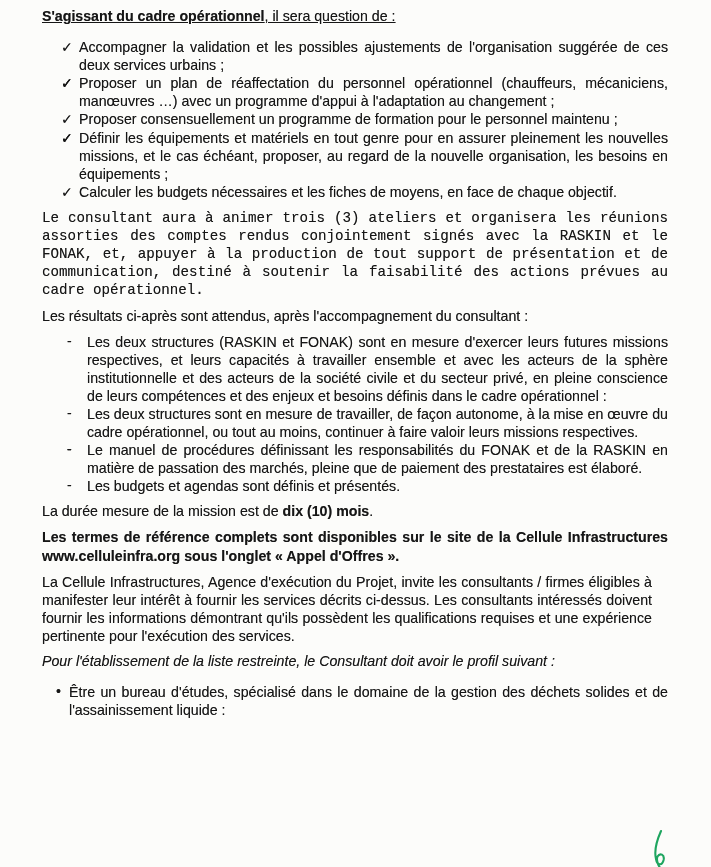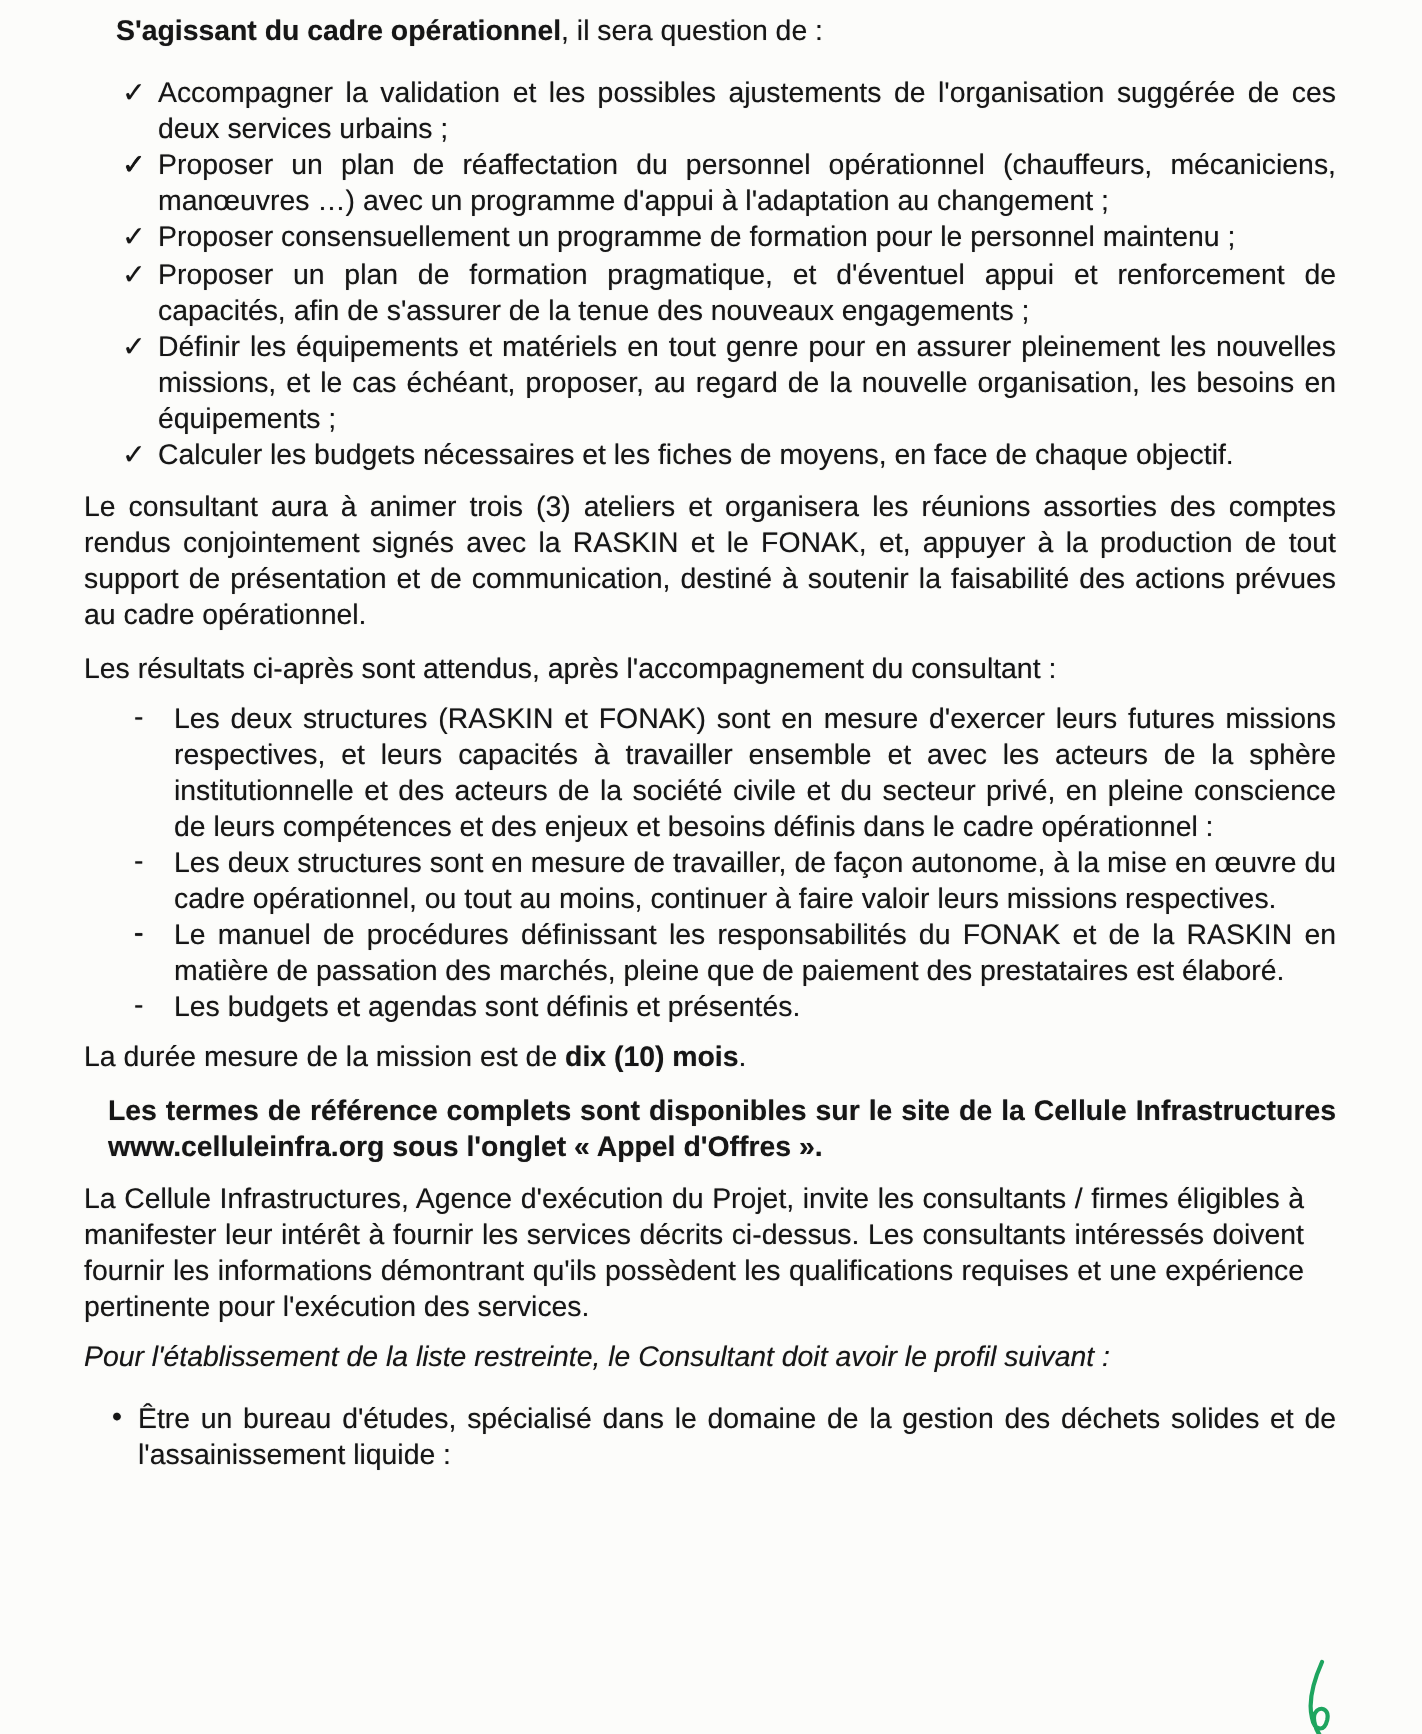--- a/index.html
+++ b/index.html
@@ -10,53 +10,53 @@
     font-family:"Liberation Sans","DejaVu Sans",sans-serif;
     color:#161616;
     font-size:14.2px;
     line-height:18.1px;
     overflow:hidden;
     text-shadow:0 0 .4px rgba(20,20,20,.5);
   }
   .content{position:absolute;left:42px;top:7px;width:626px;}
   p,ul{margin:0;padding:0;text-align:justify;}
   b{font-weight:bold;}
-  .title{margin:0 0 13px 16px;}
+  .title{margin:0 0 13px 0;text-decoration:underline;}
   ul{list-style:none;}
   li{position:relative;text-align:justify;}
   .check-list{margin:0 0 8px 0;}
   .check-list li{padding-left:37px;}
   .check-list .mk{position:absolute;left:19px;top:0;}
-  .p-consultant{margin:4px 0 8px 0;}
+  .p-consultant{margin:4px 0 8px 0;font-family:Liberation Mono, monospace;}
   .p-results{margin:0 0 7px 0;}
   .dash-list{margin:0 0 7px 0;}
   .dash-list li{padding-left:45px;}
   .dash-list .mk{position:absolute;left:25px;top:-1px;}
   .p-duration{margin:0 0 8px 0;}
-  .p-tor{margin:0 0 8px 12px;font-weight:bold;}
+  .p-tor{margin:0 0 8px 0;font-weight:bold;}
   .p-invite{margin:0 16px 7px 0;}
   .p-shortlist{margin:0 0 13px 0;font-style:italic;}
   .bullet-list li{padding-left:27px;}
   .bullet-list .mk{position:absolute;left:14px;top:-1px;}
   .pen-mark{position:absolute;left:644px;top:829px;width:32px;height:42px;}
 </style>
 </head>
 <body>
 
 <div class="page">
   <div class="content">
 
     <p class="title"><b>S'agissant du cadre opérationnel</b><span>, il sera question de :</span></p>
 
     <ul class="check-list">
       <li><span class="mk">✓</span><span>Accompagner la validation et les possibles ajustements de l'organisation suggérée de ces deux services urbains ;</span></li>
       <li><span class="mk">✓</span></li>
       <li><span class="mk">✓</span><span>Proposer un plan de réaffectation du personnel opérationnel (chauffeurs, mécaniciens, manœuvres …) avec un programme d'appui à l'adaptation au changement ;</span></li>
       <li><span class="mk">✓</span><span>Proposer consensuellement un programme de formation pour le personnel maintenu ;</span></li>
-      <li><span class="mk">✓</span><span>Proposer un plan de formation pragmatique, et d'éventuel appui et renforcement de capacités, afin de s'assurer de la tenue des nouveaux engagements ;</span></li>
+      <li><span class="mk">✓</span></li>
       <li><span class="mk">✓</span><span>Définir les équipements et matériels en tout genre pour en assurer pleinement les nouvelles missions, et le cas échéant, proposer, au regard de la nouvelle organisation, les besoins en équipements ;</span></li>
       <li><span class="mk">✓</span><span>Calculer les budgets nécessaires et les fiches de moyens, en face de chaque objectif.</span></li>
     </ul>
 
     <p class="p-consultant">Le consultant aura à animer trois (3) ateliers et organisera les réunions assorties des comptes rendus conjointement signés avec la RASKIN et le FONAK, et, appuyer à la production de tout support de présentation et de communication, destiné à soutenir la faisabilité des actions prévues au cadre opérationnel.</p>
 
     <p class="p-results">Les résultats ci-après sont attendus, après l'accompagnement du consultant :</p>
 
     <ul class="dash-list">
       <li><span class="mk">-</span><span>Les deux structures (RASKIN et FONAK) sont en mesure d'exercer leurs futures missions respectives, et leurs capacités à travailler ensemble et avec les acteurs de la sphère institutionnelle et des acteurs de la société civile et du secteur privé, en pleine conscience de leurs compétences et des enjeux et besoins définis dans le cadre opérationnel :</span></li>

